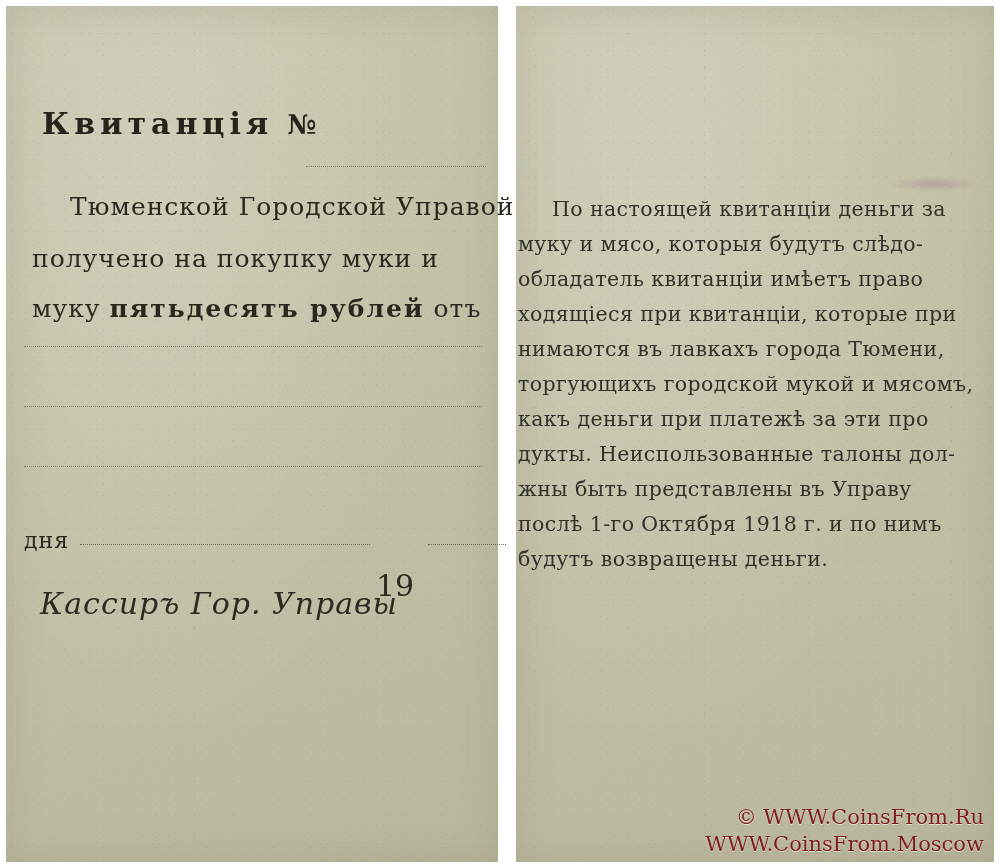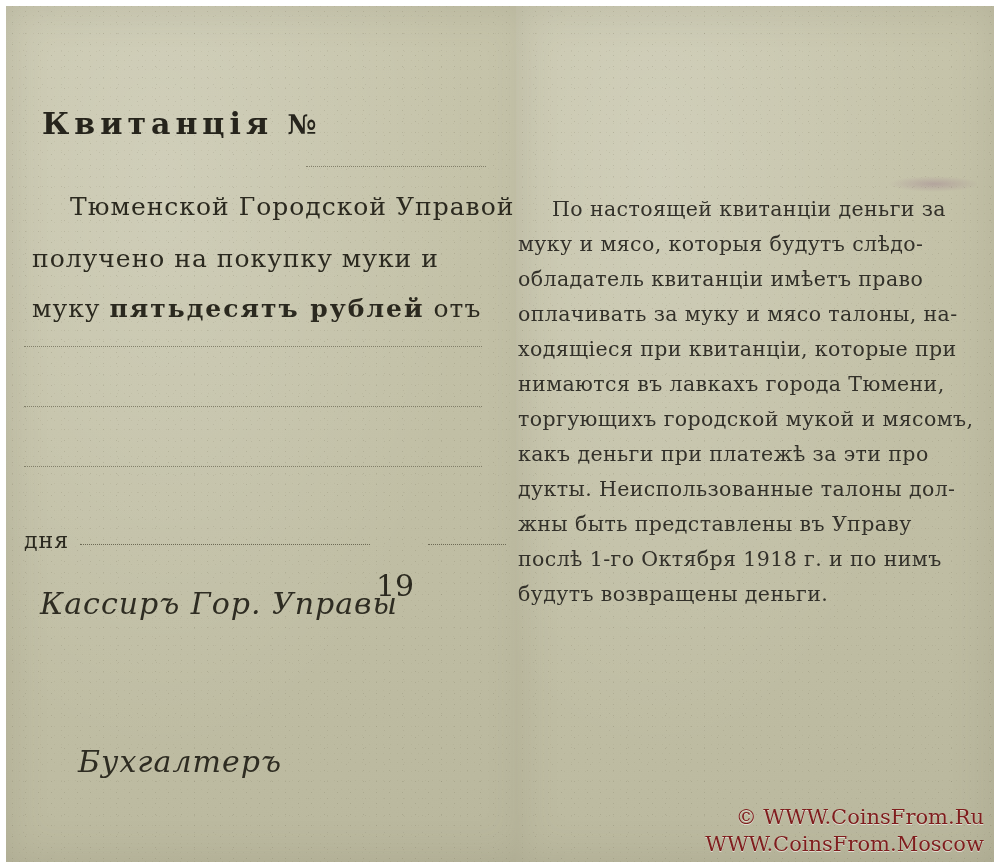--- a/index.html
+++ b/index.html
@@ -41,21 +41,20 @@
     background-size: 13px 11px, 7px 9px, 19px 17px;
     background-position: 0 0, 3px 5px, 8px 2px;
     opacity: 0.85;
   }
 
   #left-card {
     left: 6px;
     top: 6px;
     width: 492px;
     height: 856px;
-    padding-left: 32px;
   }
   #right-card {
     left: 516px;
     top: 6px;
     width: 478px;
     height: 856px;
   }
 
   .layer {
     position: absolute;
@@ -213,33 +212,31 @@
       <div class="rule" id="rule-3"></div>
 
       <div class="date-row">
         <span class="dnya">дня</span>
         <span class="ruleA"></span>
         <span class="year">19</span>
         <span class="ruleB"></span>
       </div>
 
       <div class="sig" id="sig-cashier">Кассиръ  Гор.  Управы</div>
-      <div class="sig" id="sig-account">Бухгалтеръ</div>
 
     </div>
   </div>
 
   <div class="card" id="right-card">
     <div class="stain"></div>
     <div class="layer">
       <div class="body-text">
         <p>По настоящей квитанцiи деньги за</p>
         <p>муку и мясо,  которыя  будутъ слѣдо-</p>
         <p>обладатель квитанцiи имѣетъ  право</p>
-        <p>оплачивать за муку и мясо талоны, на-</p>
         <p>ходящiеся при квитанцiи, которые при</p>
         <p>нимаются въ лавкахъ города  Тюмени,</p>
         <p>торгующихъ городской мукой и мясомъ,</p>
         <p>какъ деньги при платежѣ  за эти про</p>
         <p>дукты. Неиспользованные   талоны дол-</p>
         <p>жны  быть  представлены  въ  Управу</p>
         <p>послѣ 1-го Октября 1918 г.  и по нимъ</p>
         <p>будутъ возвращены деньги.</p>
       </div>
     </div>

